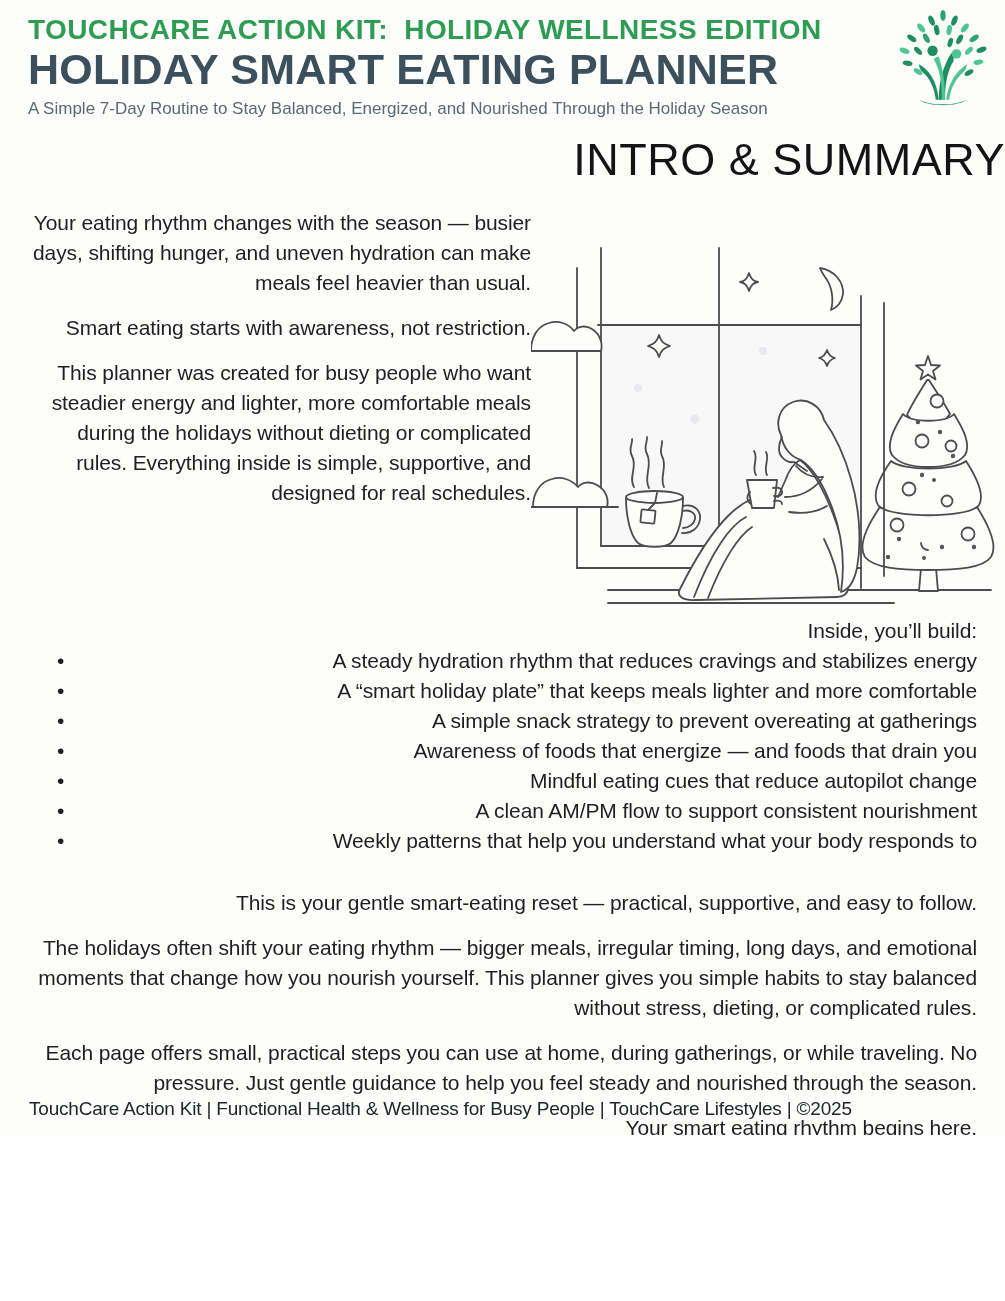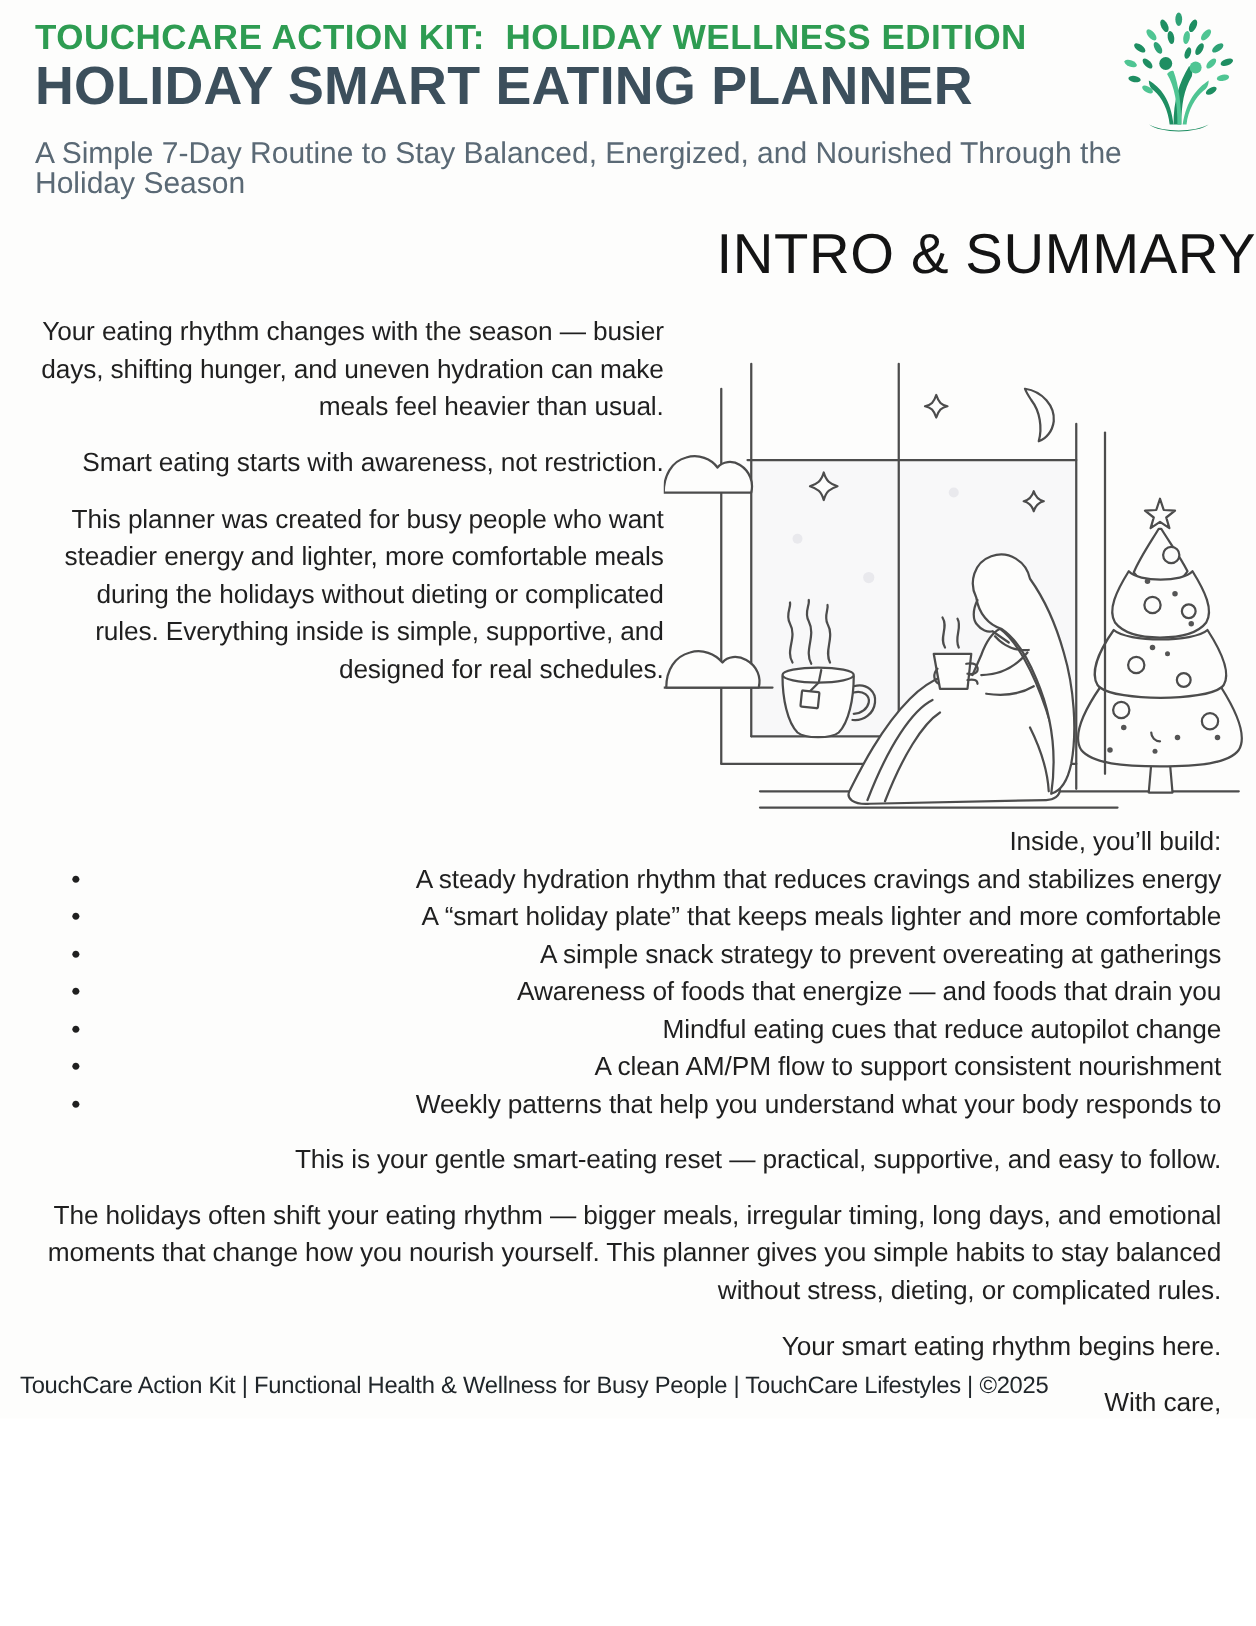--- a/index.html
+++ b/index.html
@@ -13,22 +13,22 @@
   .header{ position:relative; padding:14px 28px 0 28px; }
   .eyebrow{
     font-size:28px; font-weight:700; letter-spacing:.4px;
     color:#2e9c52; line-height:1.12; white-space:pre-wrap;
   }
   .title{
     font-size:43px; font-weight:700; letter-spacing:.2px;
     color:#3c4f5c; line-height:1.06; margin-top:2px;
   }
   .subtitle{
-    font-size:24px; font-weight:400; color:#5a6975;
-    line-height:1.02; margin-top:18px; max-width:880px;
+    font-size:17px; font-weight:400; color:#5a6975;
+    line-height:1.02; margin-top:7px; max-width:880px;
   }
   .logo{ position:absolute; top:4px; right:10px; width:104px; height:104px; }
   
   .section-title{
     text-align:right; font-size:45px; font-weight:500; color:#141414;
     letter-spacing:.5px; margin-top:20px; line-height:1.0;
   }
   .content{ padding:0 28px;text-align:right; }
   .intro-row{ display:flex; margin-top:16px; }
   .intro-text{ width:503px; flex:none; padding-top:10px; }
@@ -40,25 +40,25 @@
   p.body{ margin-bottom:15px; }
   .list-intro{ margin-top:2px; }
   ul.build-list{ list-style:none; margin:0 0 0 0; padding-left:48px; }
   ul.build-list li{
     position:relative; font-size:21px; line-height:30px; color:#1f1f1f; letter-spacing:-.1px;
   }
   ul.build-list li::before{
     content:"\2022"; position:absolute; left:-19px; top:0;
     font-size:21px; color:#1f1f1f;
   }
-  .after-list{ margin-top:14px; }
+  .after-list{ margin-top:32px; }
   .signoff{ margin-top:14px;margin-left:28px; }
   
   .footer{
-    position:absolute; left:16px; bottom:15px; right:20px;
+    position:absolute; left:29px; bottom:15px; right:20px;
     font-size:19px; letter-spacing:-.2px; color:#20262a; white-space:nowrap;
   }
 </style>
 </head>
 <body>
 
 <div class="page">
 
   <div class="header">
     <div class="eyebrow">TOUCHCARE ACTION KIT:  HOLIDAY WELLNESS EDITION</div>
@@ -229,20 +229,21 @@
       <li>A “smart holiday plate” that keeps meals lighter and more comfortable</li>
       <li>A simple snack strategy to prevent overeating at gatherings</li>
       <li>Awareness of foods that energize — and foods that drain you</li>
       <li>Mindful eating cues that reduce autopilot change</li>
       <li>A clean AM/PM flow to support consistent nourishment</li>
       <li>Weekly patterns that help you understand what your body responds to</li>
     </ul>
 
     <p class="body after-list">This is your gentle smart-eating reset — practical, supportive, and easy to follow.</p>
     <p class="body">The holidays often shift your eating rhythm — bigger meals, irregular timing, long days, and emotional moments that change how you nourish yourself. This planner gives you simple habits to stay balanced without stress, dieting, or complicated rules.</p>
+    <p class="body">Each page offers small, practical steps you can use at home, during gatherings, or while traveling. No pressure. Just gentle guidance to help you feel steady and nourished through the season.</p>
     <p class="body">Your smart eating rhythm begins here.</p>
 
     <div class="signoff">
       <div>With care,</div>
       <div>Samuel</div>
     </div>
   </div>
 
   <div class="footer">TouchCare Action Kit | Functional Health &amp; Wellness for Busy People | TouchCare Lifestyles | ©2025</div>
 

